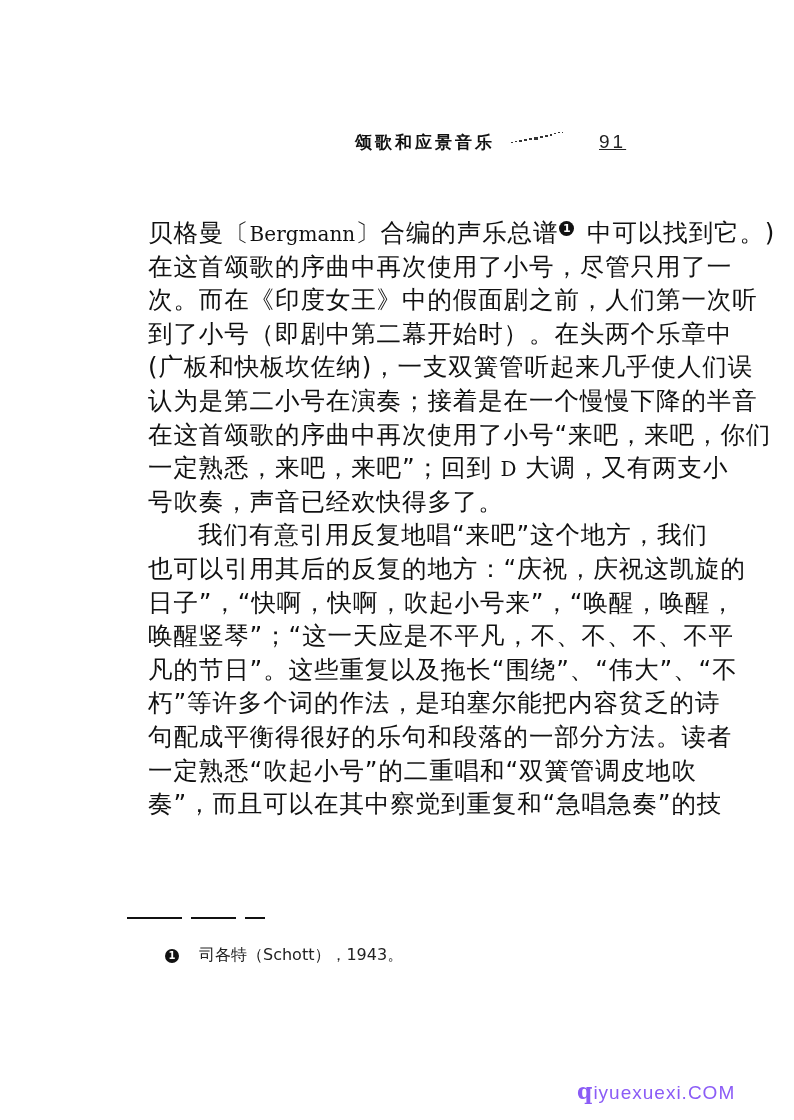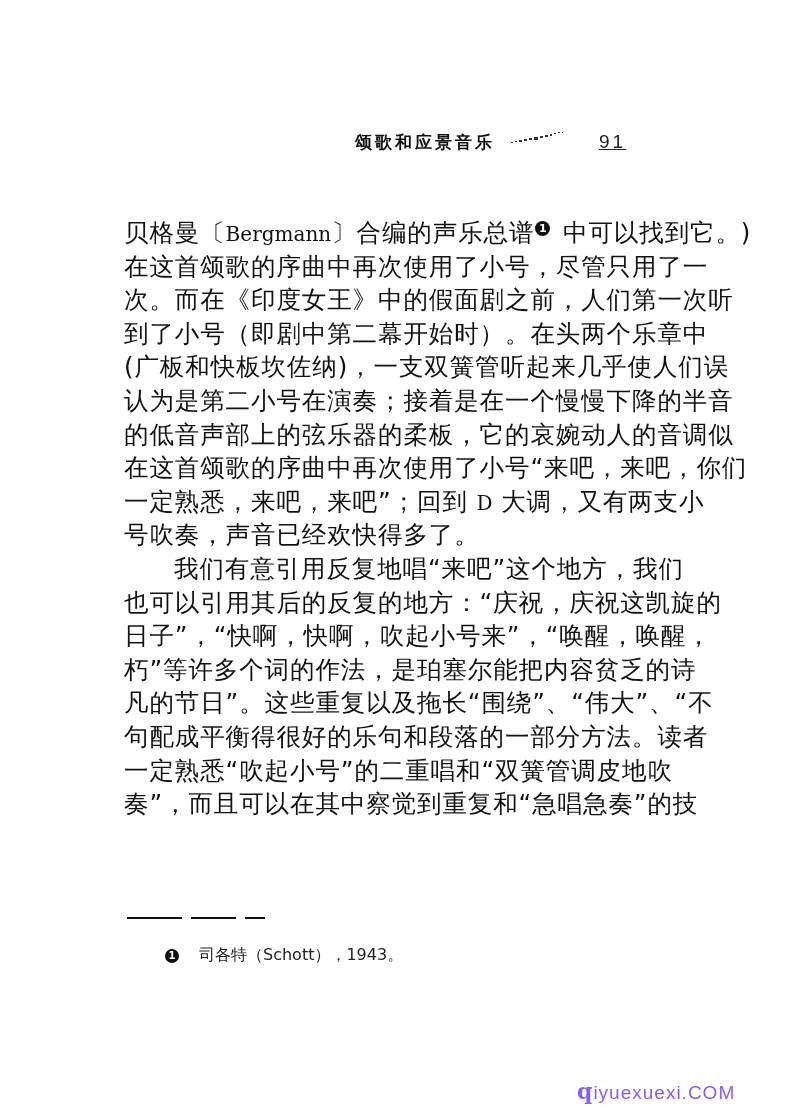--- a/index.html
+++ b/index.html
@@ -52,20 +52,21 @@
       width: 570px;
       font-size: 24.5px;
       line-height: 33.6px;
       letter-spacing: 0.9px;
       text-align: justify;
     }
     .line {
       display: block;
       white-space: nowrap;
       height: 33.6px;
+      margin-left: 24px;
     }
     .line.indent { padding-left: 50px; }
     .latin {
       font-family: "DejaVu Serif", serif;
       font-size: 20px;
       letter-spacing: 0;
     }
     .note-mark {
       display: inline-block;
       width: 15px;
@@ -159,31 +160,31 @@
 
 <div class="body-text">
   <span class="line">
     <span>贝格曼〔</span><span class="latin">Bergmann</span><span>〕合编的声乐总谱</span><span class="note-mark">1</span><span> 中可以找到它。)</span>
   </span>
   <span class="line">在这首颂歌的序曲中再次使用了小号，尽管只用了一</span>
   <span class="line">次。而在《印度女王》中的假面剧之前，人们第一次听</span>
   <span class="line">到了小号（即剧中第二幕开始时）。在头两个乐章中</span>
   <span class="line">(广板和快板坎佐纳)，一支双簧管听起来几乎使人们误</span>
   <span class="line">认为是第二小号在演奏；接着是在一个慢慢下降的半音</span>
-  <span class="line">的低音声部上的弦乐器的柔板，它的哀婉动人的音调似</span>
   <span class="line">在这首颂歌的序曲中再次使用了小号“来吧，来吧，你们</span>
   <span class="line">
     <span>一定熟悉，来吧，来吧”；回到 </span><span class="latin">D</span><span> 大调，又有两支小</span>
   </span>
   <span class="line">号吹奏，声音已经欢快得多了。</span>
   <span class="line indent">我们有意引用反复地唱“来吧”这个地方，我们</span>
   <span class="line">也可以引用其后的反复的地方：“庆祝，庆祝这凯旋的</span>
   <span class="line">日子”，“快啊，快啊，吹起小号来”，“唤醒，唤醒，</span>
+  <span class="line">唤醒竖琴”；“这一天应是不平凡，不、不、不、不平</span>
+  <span class="line">凡的节日”。这些重复以及拖长“围绕”、“伟大”、“不</span>
   <span class="line">朽”等许多个词的作法，是珀塞尔能把内容贫乏的诗</span>
-  <span class="line">凡的节日”。这些重复以及拖长“围绕”、“伟大”、“不</span>
   <span class="line">句配成平衡得很好的乐句和段落的一部分方法。读者</span>
   <span class="line">一定熟悉“吹起小号”的二重唱和“双簧管调皮地吹</span>
   <span class="line">奏”，而且可以在其中察觉到重复和“急唱急奏”的技</span>
 </div>
 
 <div class="footnote-rule">
   <span style="width:55px"></span>
   <span style="width:45px"></span>
   <span style="width:20px"></span>
 </div>

